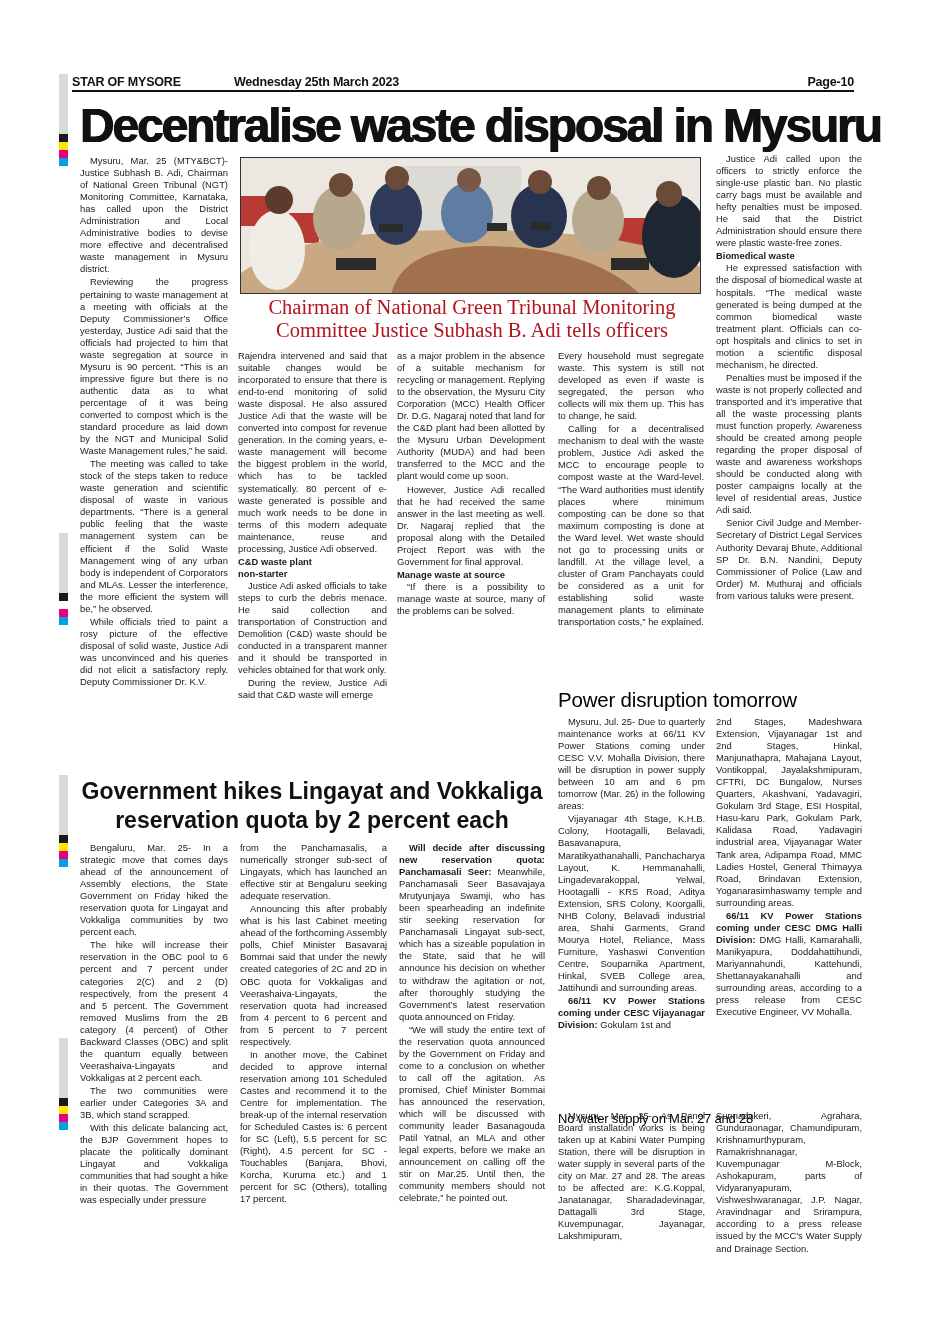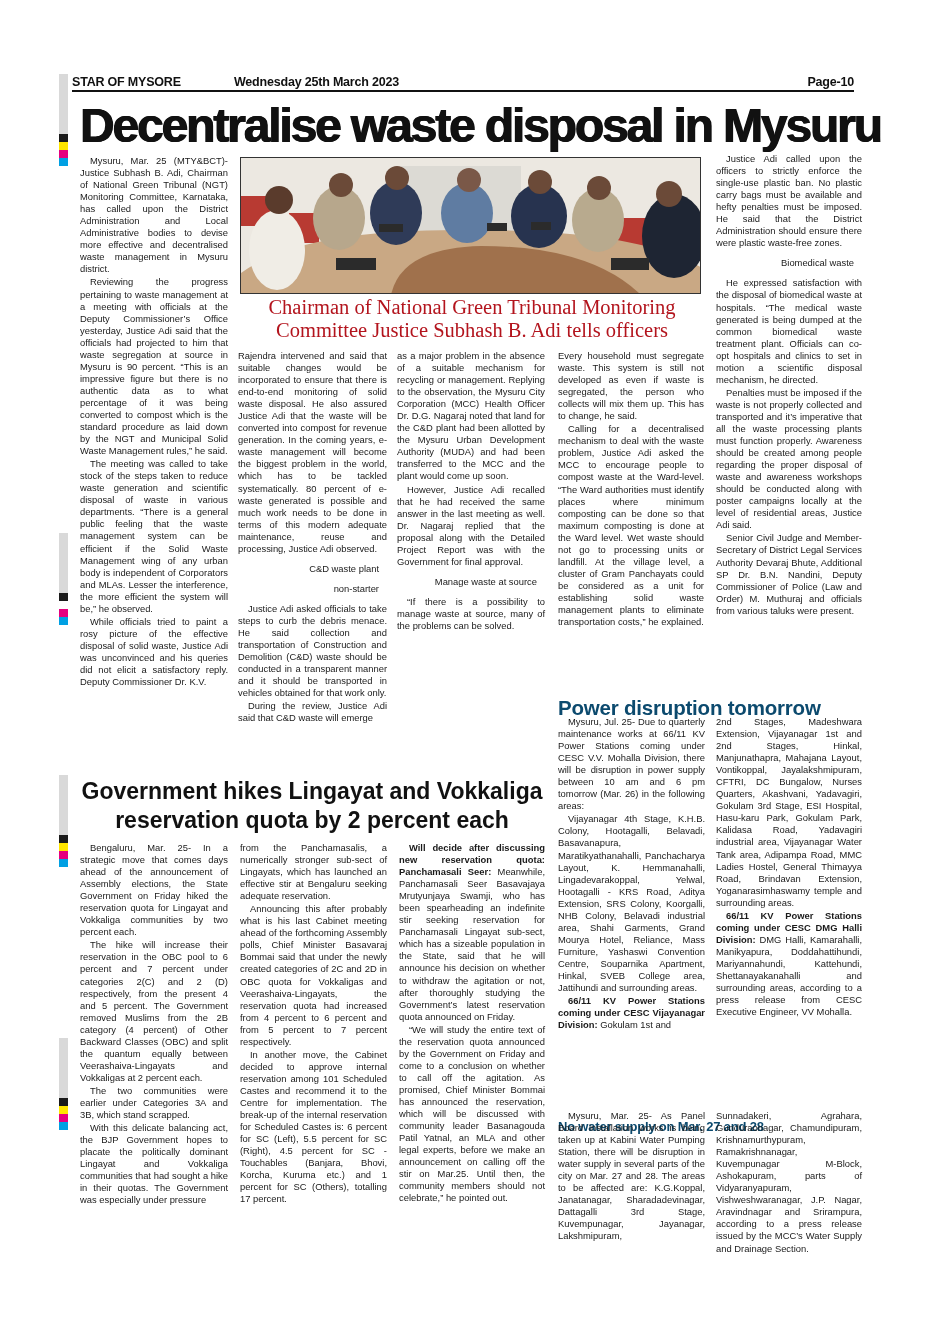--- a/index.html
+++ b/index.html
@@ -23,30 +23,30 @@
   .masthead .page { position: absolute; right: 0; top: 1px; }
 
   .headline { position: absolute; left: 80px; top: 98px; width: 782px; height: 54px;
     font-family: "Liberation Sans", sans-serif; font-weight: bold; font-size: 49px; line-height: 54px;
     letter-spacing: -2.2px; transform: scaleX(0.98); transform-origin: left; white-space: nowrap;
     text-shadow: 0.6px 0 0 #111, -0.6px 0 0 #111; }
 
   .col { position: absolute; font-size: 9.4px; line-height: 12.05px; text-align: justify; color: #1a1a1a; }
   .col p { text-indent: 10px; margin-bottom: 1px; }
   .col p.ni { text-indent: 0; }
-  .col .sub { font-weight: normal; text-align: right; text-indent: 0; margin: 8px; }
+  .col .sub { font-weight: bold; text-align: left; text-indent: 0; margin: 0; }
   .col b { font-weight: bold; }
 
   .photo { position: absolute; left: 240px; top: 157px; width: 461px; height: 137px;
     border: 1px solid #333; overflow: hidden; background: #e9e4dc; }
   .caption { position: absolute; left: 236px; top: 296px; width: 472px; text-align: center;
     font-family: "Liberation Serif", serif; color: #b3141d; font-size: 20.5px; line-height: 23px; }
 
   .h2 { position: absolute; font-weight: bold; color: #111; text-align: center; }
-  .red-head { position: absolute; font-weight: bold; color: #0c4a6e; white-space: nowrap; letter-spacing: -0.2px; margin-top: 8px; }
+  .red-head { position: absolute; font-weight: normal; color: #000000; white-space: nowrap; letter-spacing: -0.2px; }
 </style>
 </head>
 <body>
 
 <div class="reg" style="top:74px;">
   <div class="gray" style="height:60px;"></div>
     <div class="k"></div>
     <div class="y"></div>
     <div class="m"></div>
     <div class="c"></div>

